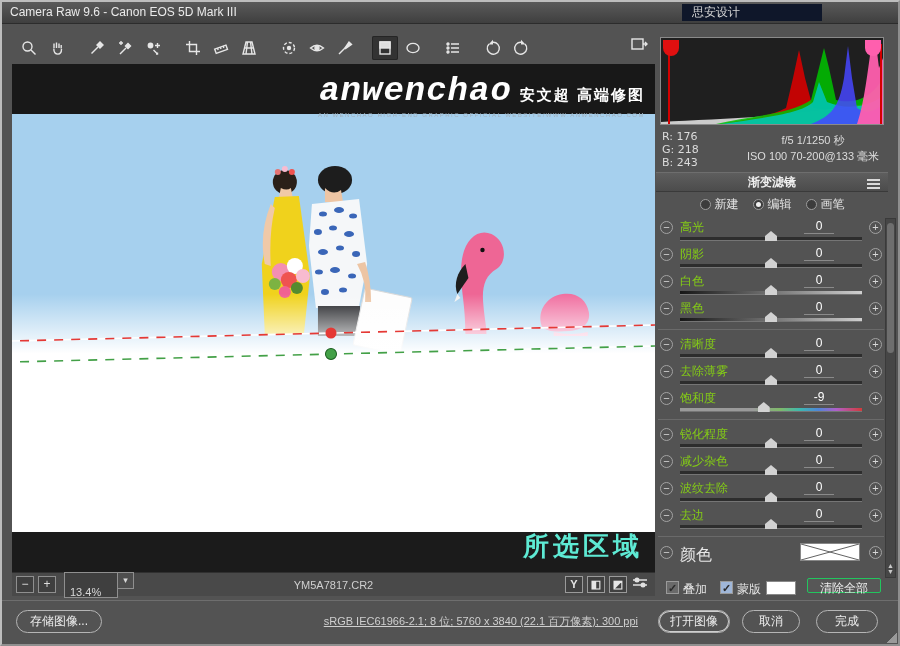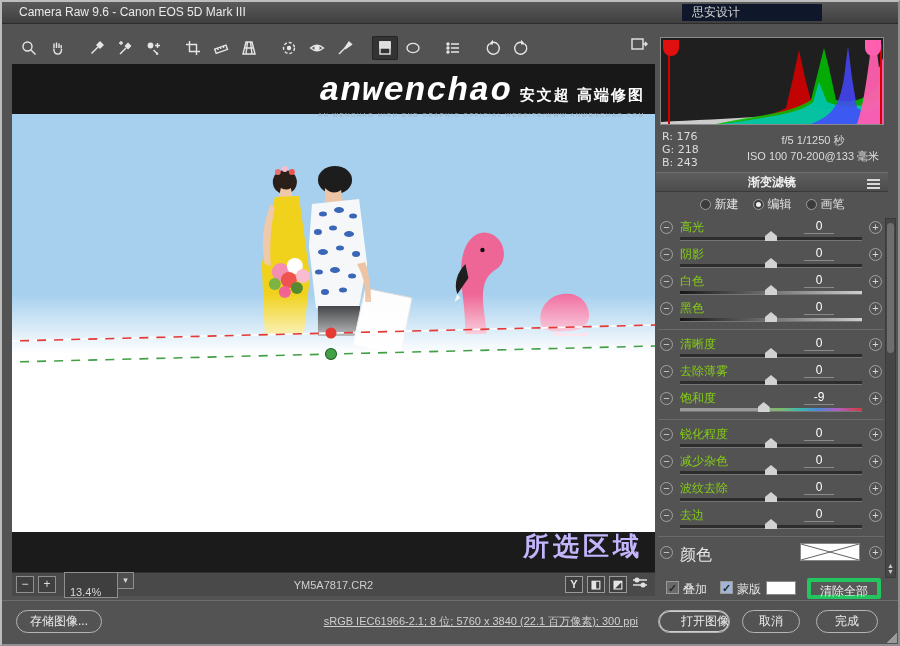--- a/index.html
+++ b/index.html
@@ -1,40 +1,40 @@
 <!DOCTYPE html>
 <html><head>
 <meta charset="utf-8">
 <style>
   * { margin:0; padding:0; box-sizing:border-box; }
   html,body { width:900px; height:646px; background:#6b6b6b; font-family:"Liberation Sans",sans-serif; }
   .window { position:relative; width:900px; height:646px; background:#535353; border:2px solid #bdbdbd; border-right-color:#8f8f8f; border-bottom-color:#8f8f8f; overflow:hidden; }
 
   
-  .titlebar { position:absolute; left:0; top:0; right:0; height:22px; background:linear-gradient(#5a5a5a,#3f3f3f); border-bottom:1px solid #2c2c2c; color:#eaeaea; font-size:12px; line-height:21px; padding-left:17px; }
+  .titlebar { position:absolute; left:0; top:0; right:0; height:22px; background:linear-gradient(#5a5a5a,#3f3f3f); border-bottom:1px solid #2c2c2c; color:#eaeaea; font-size:12px; line-height:21px; padding-left:8px; }
   .rec-watermark { position:absolute; right:76px; top:2px; height:17px; min-width:140px; background:#0f172a; color:#d6d6d6; font-size:12px; line-height:17px; padding:0 10px; text-align:left; }
 
   
   .toolbar { position:absolute; left:14px; top:32px; width:636px; height:27px; display:flex; align-items:center; gap:2px; }
   .tool { width:26px; height:24px; display:flex; align-items:center; justify-content:center; border-radius:2px; }
   .tool.active { background:#333; box-shadow:inset 0 0 0 1px #252525; }
   .tool svg { stroke:#e6e6e6; fill:none; stroke-width:1.4; }
   .tool-gap { width:10px; }
   .toolbar-right { position:absolute; right:250px; top:34px; }
   .toolbar-right svg { stroke:#e6e6e6; fill:none; stroke-width:1.4; }
 
   
   .image-area { position:absolute; left:10px; top:62px; width:643px; height:508px; background:#141414; }
   .photo-svg { position:absolute; left:0; top:0; width:100%; height:100%; }
   .photo-watermark { position:absolute; right:10px; top:8px; text-align:right; color:#fff; }
   .wm-row { display:flex; align-items:baseline; justify-content:flex-end; gap:8px; }
   .wm-script { font-family:Liberation Mono, monospace; font-style:italic; font-weight:bold; font-size:34px; letter-spacing:1px; }
   .wm-cn { font-size:15px; font-weight:bold; letter-spacing:2px; }
   .wm-sub { font-size:6px; color:#9fb0bd; letter-spacing:1.5px; margin-top:2px; }
-  .selected-area-label { position:absolute; right:12px; bottom:8px; color:#c4b5fd; font-size:26px; font-weight:bold; letter-spacing:4px; }
+  .selected-area-label { position:absolute; right:12px; bottom:8px; color:#5eead4; font-size:26px; font-weight:bold; letter-spacing:4px; }
 
   
   .img-statusbar { position:absolute; left:10px; top:570px; width:643px; height:24px; background:#494949; border-top:1px solid #303030; display:flex; align-items:center; font-size:11px; color:#d8d8d8; }
   .zoom-box { width:18px; height:17px; border:1px solid #8f8f8f; background:#3f3f3f; color:#ddd; font-size:12px; line-height:15px; text-align:center; margin-left:4px; }
   .zoom-value { width:54px; height:17px; border:1px solid #8f8f8f; background:#3f3f3f; margin-left:8px; padding:12px 5px; line-height:15px; }
   .zoom-drop { width:16px; height:17px; border:1px solid #8f8f8f; border-left:none; background:#4e4e4e; text-align:center; line-height:15px; font-size:9px; }
   .filename { position:absolute; left:0; right:0; text-align:center; color:#cfcfcf; pointer-events:none; }
   .preview-btns { position:absolute; right:6px; display:flex; align-items:center; gap:4px; }
   .pv-btn { width:18px; height:17px; border:1px solid #9a9a9a; background:#404040; color:#e5e5e5; font-size:11px; font-weight:bold; text-align:center; line-height:15px; }
   .pv-plain { border:none; background:transparent; }
@@ -68,31 +68,31 @@
   .color-row { position:relative; height:26px; margin-top:4px; }
   .color-row .lbl { position:absolute; left:22px; top:3px; font-size:16px; color:#e6e6e6; }
   .color-row .cbtn { position:absolute; top:4px; width:13px; height:13px; border:1px solid #a2a2a2; border-radius:50%; color:#d8d8d8; font-size:11px; line-height:11px; text-align:center; }
   .color-swatch { position:absolute; right:24px; top:1px; width:60px; height:18px; background:#fff; border:1px solid #888; }
   .color-swatch svg { width:100%; height:100%; display:block; }
 
   .check-row { position:relative; height:26px; margin-top:10px; font-size:12px; color:#e3e3e3; }
   .cbox { position:absolute; top:3px; width:13px; height:13px; border:1px solid #9a9a9a; background:#6a6a6a; color:#2b2b2b; font-size:11px; line-height:12px; text-align:center; font-weight:bold; }
   .cbox.blue { background:#9fb6d8; }
   .mask-swatch { position:absolute; left:86px; top:3px; width:30px; height:14px; background:#fff; border:1px solid #888; }
-  .clear-btn { position:absolute; right:3px; top:0; width:74px; height:21px; border:4px solid #22c55e; background:#575757; color:#eee; font-size:12px; text-align:center; line-height:19px; border-radius:2px; }
+  .clear-btn { position:absolute; right:3px; top:0; width:74px; height:15px; border:1px solid #22c55e; background:#575757; color:#eee; font-size:12px; text-align:center; line-height:19px; border-radius:2px; }
 
   .vscroll { position:absolute; right:0; top:186px; width:11px; height:360px; background:#464646; border:1px solid #3a3a3a; }
   .vthumb { position:absolute; left:1px; right:1px; top:4px; height:130px; background:#6e6e6e; border-radius:4px; }
   .vscroll .arrows { position:absolute; bottom:2px; left:0; right:0; color:#c9c9c9; font-size:7px; line-height:6px; text-align:center; }
 
   
   .footer-sep { position:absolute; left:0; right:0; top:598px; height:1px; background:#6e6e6e; }
   .footer { position:absolute; left:0; right:0; top:600px; height:44px; }
   .pill { position:absolute; height:23px; border:1px solid #b5b5b5; border-radius:12px; background:transparent; color:#ededed; font-size:12px; text-align:center; line-height:21px; }
-  .pill.primary { box-shadow:0 0 0 1px #cfcfcf inset;text-align:right; }
+  .pill.primary { box-shadow:0 0 0 1px #cfcfcf inset; }
   .workflow-link { position:absolute; left:160px; right:260px; top:12px; text-align:right; font-size:11px; color:#cfcfcf; text-decoration:underline; white-space:nowrap; }
   .resize-grip { position:absolute; right:1px; bottom:1px; width:10px; height:10px; background:
     linear-gradient(135deg, transparent 50%, #9a9a9a 50%); }
 </style>
 </head>
 <body>
 
 <div class="window">
 
   <div class="titlebar">

